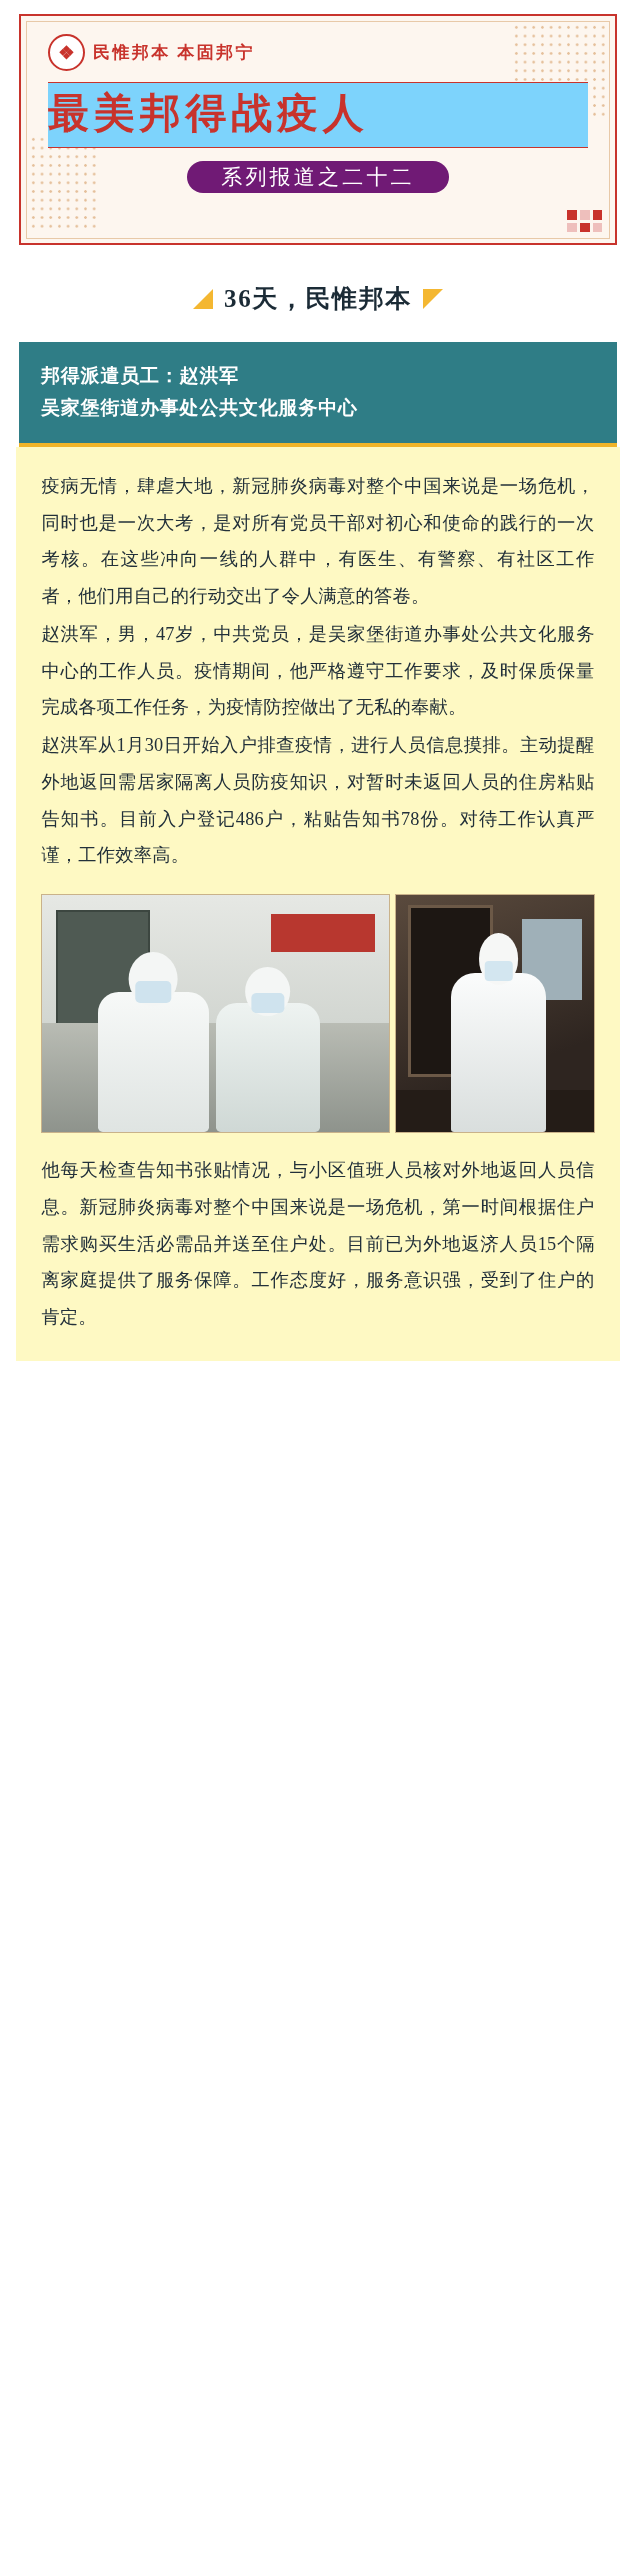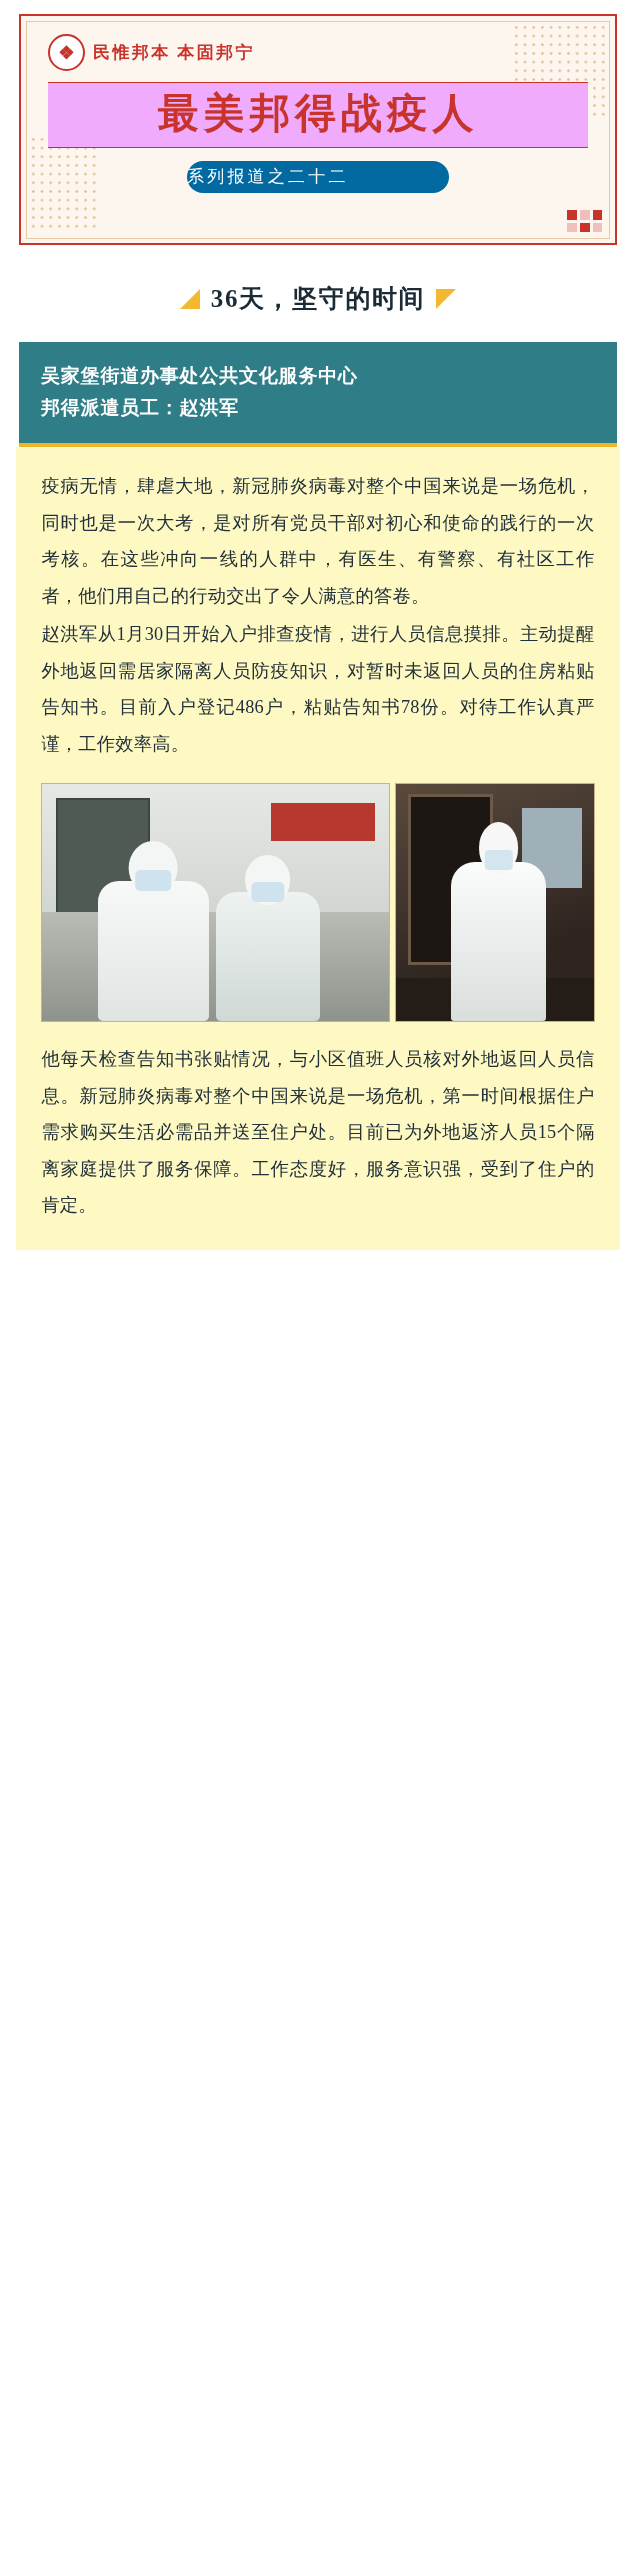--- a/index.html
+++ b/index.html
@@ -78,45 +78,45 @@
     font-family: "Liberation Serif", serif;
     font-size: 17px;
     font-weight: bold;
     color: #c8332c;
     letter-spacing: 2.4px;
   }
   .banner-title {
     position: relative;
     z-index: 3;
     margin: 11px 27px 0 27px;
-    background: #f0abfc;
+    background: #7dd3fc;
     border-top: 1.6px solid #c8332c;
     border-bottom: 1.6px solid #c8332c;
-    text-align: center;
     padding: 4.8px 0 8px 0;
   }
   .banner-title span {
     font-family: "Liberation Serif", serif;
     font-size: 41px;
     font-weight: bold;
     color: #c8332c;
     letter-spacing: 4.8px;
     line-height: 1.25;
   }
   .banner-sub {
     position: relative;
     z-index: 3;
     margin: 12.7px auto 0 auto;
     width: 262px;
     height: 32px;
-    background: #0369a1;
+    background: #701a75;
     border-radius: 16px;
     color: #ffffff;
-    font-size: 17px;
+    font-size: 21px;
     letter-spacing: 3.2px;
+    text-align: center;
     line-height: 32px;
     font-family: "Liberation Serif", serif;
   }
   .banner-squares {
     position: absolute;
     right: 12.7px;
     bottom: 11px;
     display: grid;
     grid-template-columns: repeat(3, 9.5px);
     grid-gap: 3.2px;
@@ -329,31 +329,32 @@
         <i></i>
       <i class="pale"></i>
         <i></i>
         <i class="pale"></i>
     </div>
   </div>
 
 
   <div class="section-heading">
     <span class="tri-left"></span>
-    <h2>36天，坚守的时间</h2>
+    <h2>36天，民惟邦本</h2>
     <span class="tri-right"></span>
   </div>
 
   <div class="person-card">
+    <p>邦得派遣员工：赵洪军</p>
     <p>吴家堡街道办事处公共文化服务中心</p>
-    <p>邦得派遣员工：赵洪军</p>
   </div>
 
   <div class="body-block">
     <p>疫病无情，肆虐大地，新冠肺炎病毒对整个中国来说是一场危机，同时也是一次大考，是对所有党员干部对初心和使命的践行的一次考核。在这些冲向一线的人群中，有医生、有警察、有社区工作者，他们用自己的行动交出了令人满意的答卷。</p>
+    <p>赵洪军，男，47岁，中共党员，是吴家堡街道办事处公共文化服务中心的工作人员。疫情期间，他严格遵守工作要求，及时保质保量完成各项工作任务，为疫情防控做出了无私的奉献。</p>
     <p>赵洪军从1月30日开始入户排查疫情，进行人员信息摸排。主动提醒外地返回需居家隔离人员防疫知识，对暂时未返回人员的住房粘贴告知书。目前入户登记486户，粘贴告知书78份。对待工作认真严谨，工作效率高。</p>
 
     <div class="photos">
       <div class="photo left">
         <div class="p1-wall"></div>
         <div class="p1-door"></div>
         <div class="p1-banner"></div>
         <div class="p1-floor"></div>
         <div class="p1-personA">
             <span class="suit"></span>

